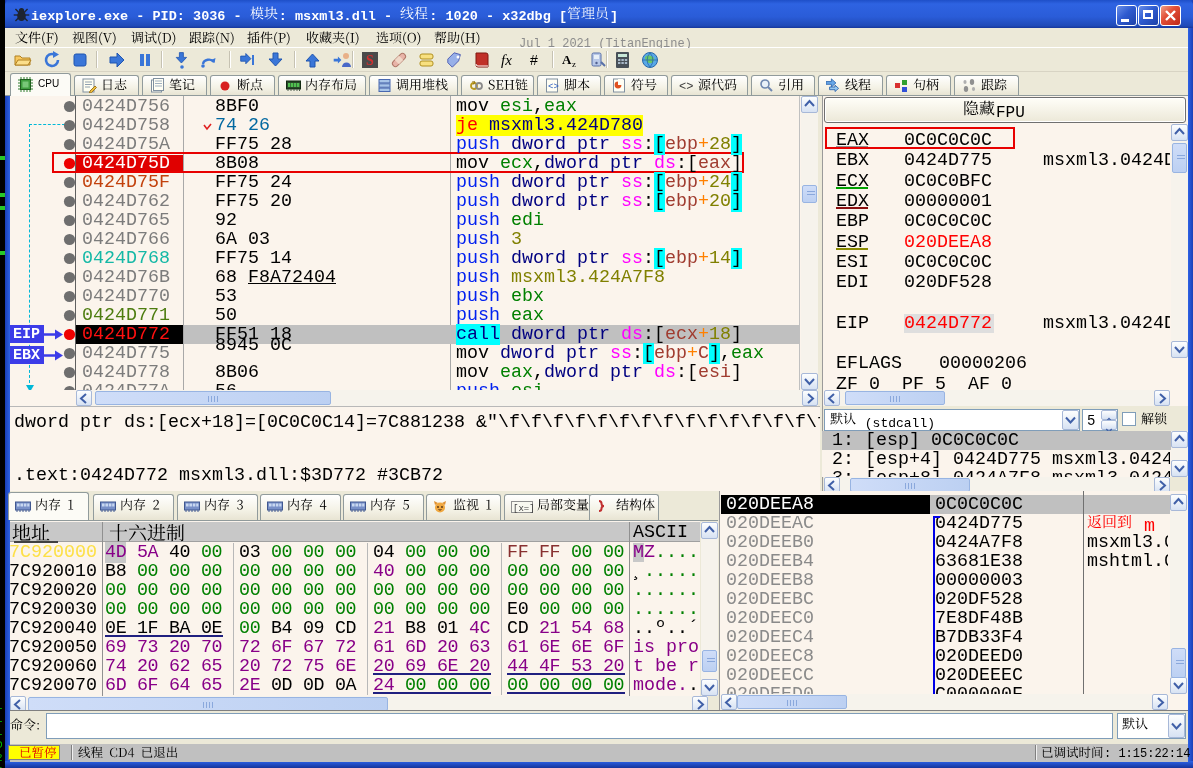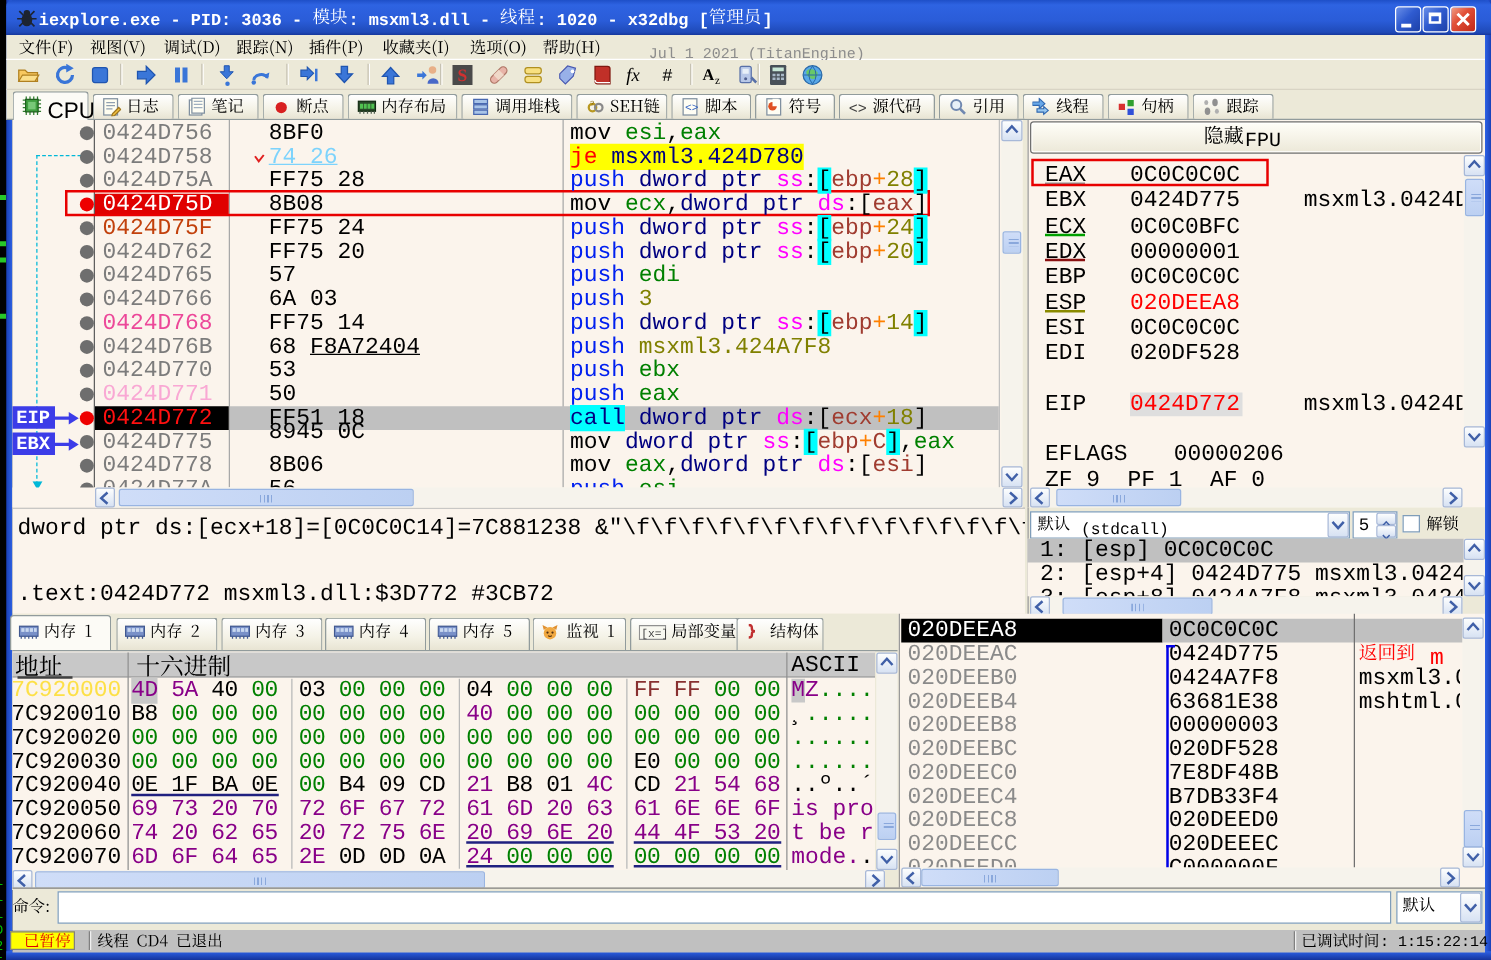--- a/index.html
+++ b/index.html
@@ -188,21 +188,21 @@
 <div style="position:absolute;left:5px;top:72px;width:1183px;height:24px;background:#ece9d8;"></div>
 <div style="position:absolute;left:5px;top:95px;width:1183px;height:1px;background:#919b9c;"></div>
 <div class="tab tabact" style="left:10px;top:73px;width:61px;height:23px;">
     <div style="position:absolute;left:7px;top:3px;"><svg width="15" height="15" viewBox="0 0 15 15">
         <g stroke="#2f7d2f" stroke-width="1">
           <path d="M3 0 v3 M6 0 v3 M9 0 v3 M12 0 v3 M3 12 v3 M6 12 v3 M9 12 v3 M12 12 v3 M0 3 h3 M0 6 h3 M0 9 h3 M0 12 h3 M12 3 h3 M12 6 h3 M12 9 h3 M12 12 h3"></path>
         </g>
         <rect x="2.5" y="2.5" width="10" height="10" fill="#3f9f3f" stroke="#1f5f1f"></rect>
         <rect x="4.5" y="4.5" width="6" height="6" fill="#78c878"></rect>
       </svg></div>
-    <div class="sans" style="position:absolute;left:27px;top:4px;font-size:18px;">CPU</div>
+    <div class="sans" style="position:absolute;left:27px;top:4px;font-size:10px;">CPU</div>
   </div>
 <div class="tab" style="left:74px;top:75px;width:65px;height:20px;">
     <div style="position:absolute;left:7px;top:2px;"><svg width="15" height="15">
         <rect x="1" y="1" width="11" height="13" fill="#fffef0" stroke="#8090a0"></rect>
         <path d="M3 4 h7 M3 6.5 h7 M3 9 h5" stroke="#90a0b0"></path>
         <path d="M8 13 l5 -5 1.5 1.5 -5 5 -2.2 0.7 z" fill="#f0c040" stroke="#a07820"></path>
       </svg></div>
     <div style="position:absolute;left:26px;top:2px;"><svg width="27" height="15" viewBox="0 0 27 15" style="display:inline-block;vertical-align:0px">
         <path fill="#000" d="M9.6 6.6V10.8H3.5V6.6ZM9.6 6.2H3.5V2.2H9.6ZM2.6 1.8V12.3H2.8C3.2 12.3 3.5 12.1 3.5 12.0V11.2H9.6V12.3H9.7C10.0 12.3 10.4 12.1 10.4 12.0V2.4C10.7 2.3 10.9 2.2 11.0 2.1L9.9 1.3L9.4 1.8H3.6L2.6 1.4Z M18.0 7.4 16.7 7.2V11.1C16.7 11.8 17.0 12.0 18.2 12.0H20.1C22.7 12.0 23.2 11.9 23.2 11.4C23.2 11.2 23.1 11.2 22.8 11.0L22.8 9.3H22.6C22.4 10.1 22.3 10.8 22.2 11.0C22.1 11.1 22.0 11.2 21.9 11.2C21.6 11.2 21.0 11.2 20.1 11.2H18.3C17.7 11.2 17.6 11.1 17.6 10.9V7.7C17.8 7.6 18.0 7.5 18.0 7.4ZM15.5 7.9 15.3 7.9C15.3 9.0 14.6 10.0 14.0 10.4C13.8 10.6 13.6 10.9 13.8 11.1C13.9 11.4 14.4 11.3 14.7 11.0C15.2 10.6 15.9 9.5 15.5 7.9ZM22.9 7.7 22.8 7.9C23.5 8.6 24.3 9.8 24.5 10.8C25.5 11.5 26.2 9.2 22.9 7.7ZM19.0 6.8 18.8 6.9C19.5 7.5 20.2 8.6 20.3 9.5C21.2 10.2 21.9 8.1 19.0 6.8ZM24.2 2.1 23.5 2.9H19.9V1.0C20.2 1.0 20.4 0.9 20.4 0.7L19.0 0.5V2.9H13.8L13.9 3.3H19.0V5.8H14.7L14.8 6.2H24.0C24.2 6.2 24.3 6.1 24.4 6.0C23.9 5.5 23.2 5.0 23.2 5.0L22.5 5.8H19.9V3.3H25.0C25.2 3.3 25.3 3.2 25.3 3.1C24.9 2.7 24.2 2.1 24.2 2.1Z"></path>
       </svg></div>
@@ -411,35 +411,35 @@
     <path d="M11 0.5 l8 5 -8 5 z" fill="#3c3ce8"></path>
   </svg>
 <div class="m" style="position:absolute;left:82px;top:97px;color:#7c7c7c;">0424D756</div>
 <div class="m" style="position:absolute;left:82px;top:116px;color:#7c7c7c;">0424D758</div>
 <div class="m" style="position:absolute;left:82px;top:135px;color:#7c7c7c;">0424D75A</div>
 <div class="m" style="position:absolute;left:82px;top:154px;color:#ffffff;">0424D75D</div>
 <div class="m" style="position:absolute;left:82px;top:173px;color:#c2410c;">0424D75F</div>
 <div class="m" style="position:absolute;left:82px;top:192px;color:#7c7c7c;">0424D762</div>
 <div class="m" style="position:absolute;left:82px;top:211px;color:#7c7c7c;">0424D765</div>
 <div class="m" style="position:absolute;left:82px;top:230px;color:#7c7c7c;">0424D766</div>
-<div class="m" style="position:absolute;left:82px;top:249px;color:#ec4899;">0424D768</div>
+<div class="m" style="position:absolute;left:82px;top:249px;color:#14b8a6;">0424D768</div>
 <div class="m" style="position:absolute;left:82px;top:268px;color:#7c7c7c;">0424D76B</div>
 <div class="m" style="position:absolute;left:82px;top:287px;color:#7c7c7c;">0424D770</div>
-<div class="m" style="position:absolute;left:82px;top:306px;color:#f9a8d4;">0424D771</div>
+<div class="m" style="position:absolute;left:82px;top:306px;color:#4d7c0f;">0424D771</div>
 <div class="m" style="position:absolute;left:82px;top:325px;color:#ff1010;">0424D772</div>
 <div class="m" style="position:absolute;left:82px;top:344px;color:#7c7c7c;">0424D775</div>
 <div class="m" style="position:absolute;left:82px;top:363px;color:#7c7c7c;">0424D778</div>
 <div class="m" style="position:absolute;left:82px;top:382px;color:#7c7c7c;">0424D77A</div>
 <div class="m" style="position:absolute;left:215px;top:97px;color:#000;">8BF0</div>
-<div class="m" style="position:absolute;left:215px;top:116px;color:#7dd3fc;text-decoration:underline;">74 26</div>
+<div class="m" style="position:absolute;left:215px;top:116px;color:#0369a1;">74 26</div>
 <div class="m" style="position:absolute;left:215px;top:135px;color:#000;">FF75 28</div>
 <div class="m" style="position:absolute;left:215px;top:154px;color:#000;">8B08</div>
 <div class="m" style="position:absolute;left:215px;top:173px;color:#000;">FF75 24</div>
 <div class="m" style="position:absolute;left:215px;top:192px;color:#000;">FF75 20</div>
-<div class="m" style="position:absolute;left:215px;top:211px;color:#000;">57</div>
+<div class="m" style="position:absolute;left:215px;top:211px;color:#000;">92</div>
 <div class="m" style="position:absolute;left:215px;top:230px;color:#000;">6A 03</div>
 <div class="m" style="position:absolute;left:215px;top:249px;color:#000;">FF75 14</div>
 <div class="m" style="position:absolute;left:215px;top:268px;color:#000;">68 <u style="text-decoration-color:#000;">F8A72404</u></div>
 <div class="m" style="position:absolute;left:215px;top:287px;color:#000;">53</div>
 <div class="m" style="position:absolute;left:215px;top:306px;color:#000;">50</div>
 <div class="m" style="position:absolute;left:215px;top:325px;color:#000;">FF51 18</div>
 <div class="m" style="position:absolute;left:215px;top:336px;color:#000;">8945 0C</div>
 <div class="m" style="position:absolute;left:215px;top:363px;color:#000;">8B06</div>
 <div class="m" style="position:absolute;left:215px;top:382px;color:#000;">56</div>
 <svg style="position:absolute;left:203px;top:123px" width="9" height="8">
@@ -506,21 +506,21 @@
 <div class="m" style="position:absolute;left:836px;top:253px;color:#000;">ESI</div>
 <div class="m" style="position:absolute;left:904px;top:253px;color:#000000;">0C0C0C0C</div>
 <div class="m" style="position:absolute;left:836px;top:273px;color:#000;">EDI</div>
 <div class="m" style="position:absolute;left:904px;top:273px;color:#000000;">020DF528</div>
 <div style="position:absolute;left:825px;top:127px;width:190px;height:22px;border:2.5px solid #e80000;"></div>
 <div class="m" style="position:absolute;left:836px;top:314px;color:#000;">EIP</div>
 <div class="m" style="position:absolute;left:904px;top:314px;width:90px;background:#dedede;color:#ff0000;">0424D772</div>
 <div class="m" style="position:absolute;left:1043px;top:314px;width:127px;overflow:hidden;color:#000;">msxml3.0424D7</div>
 <div class="m" style="position:absolute;left:836px;top:354px;color:#000;">EFLAGS</div>
 <div class="m" style="position:absolute;left:939px;top:354px;color:#000;">00000206</div>
-<div class="m" style="position:absolute;left:836px;top:375px;color:#000;">ZF 9  PF 1  AF 0</div>
+<div class="m" style="position:absolute;left:836px;top:375px;color:#000;">ZF 0  PF 5  AF 0</div>
 <div class="sb" style="position:absolute;left:1171px;top:124px;width:17px;height:234px;"></div>
 <div class="sbbtn" style="position:absolute;left:1171px;top:124px;width:17px;height:17px;"><svg width="15" height="15" viewBox="0 0 15 15">
       <path d="M3 9 L7.5 4 L12 9" stroke="#4060a8" stroke-width="2" fill="none"></path>
     </svg></div>
 <div class="sbbtn" style="position:absolute;left:1171px;top:341px;width:17px;height:17px;"><svg width="15" height="15" viewBox="0 0 15 15">
       <path d="M3 5 L7.5 10 L12 5" stroke="#4060a8" stroke-width="2" fill="none"></path>
     </svg></div>
 <div class="sbthumbh" style="position:absolute;left:1172px;top:143px;width:15px;height:30px;">
     <div style="position:absolute;top:50%;left:4px;margin-top:-3px;height:6px;width:8px;background:repeating-linear-gradient(#8aa8dc 0 1px,transparent 1px 3px);"></div>
   </div>

